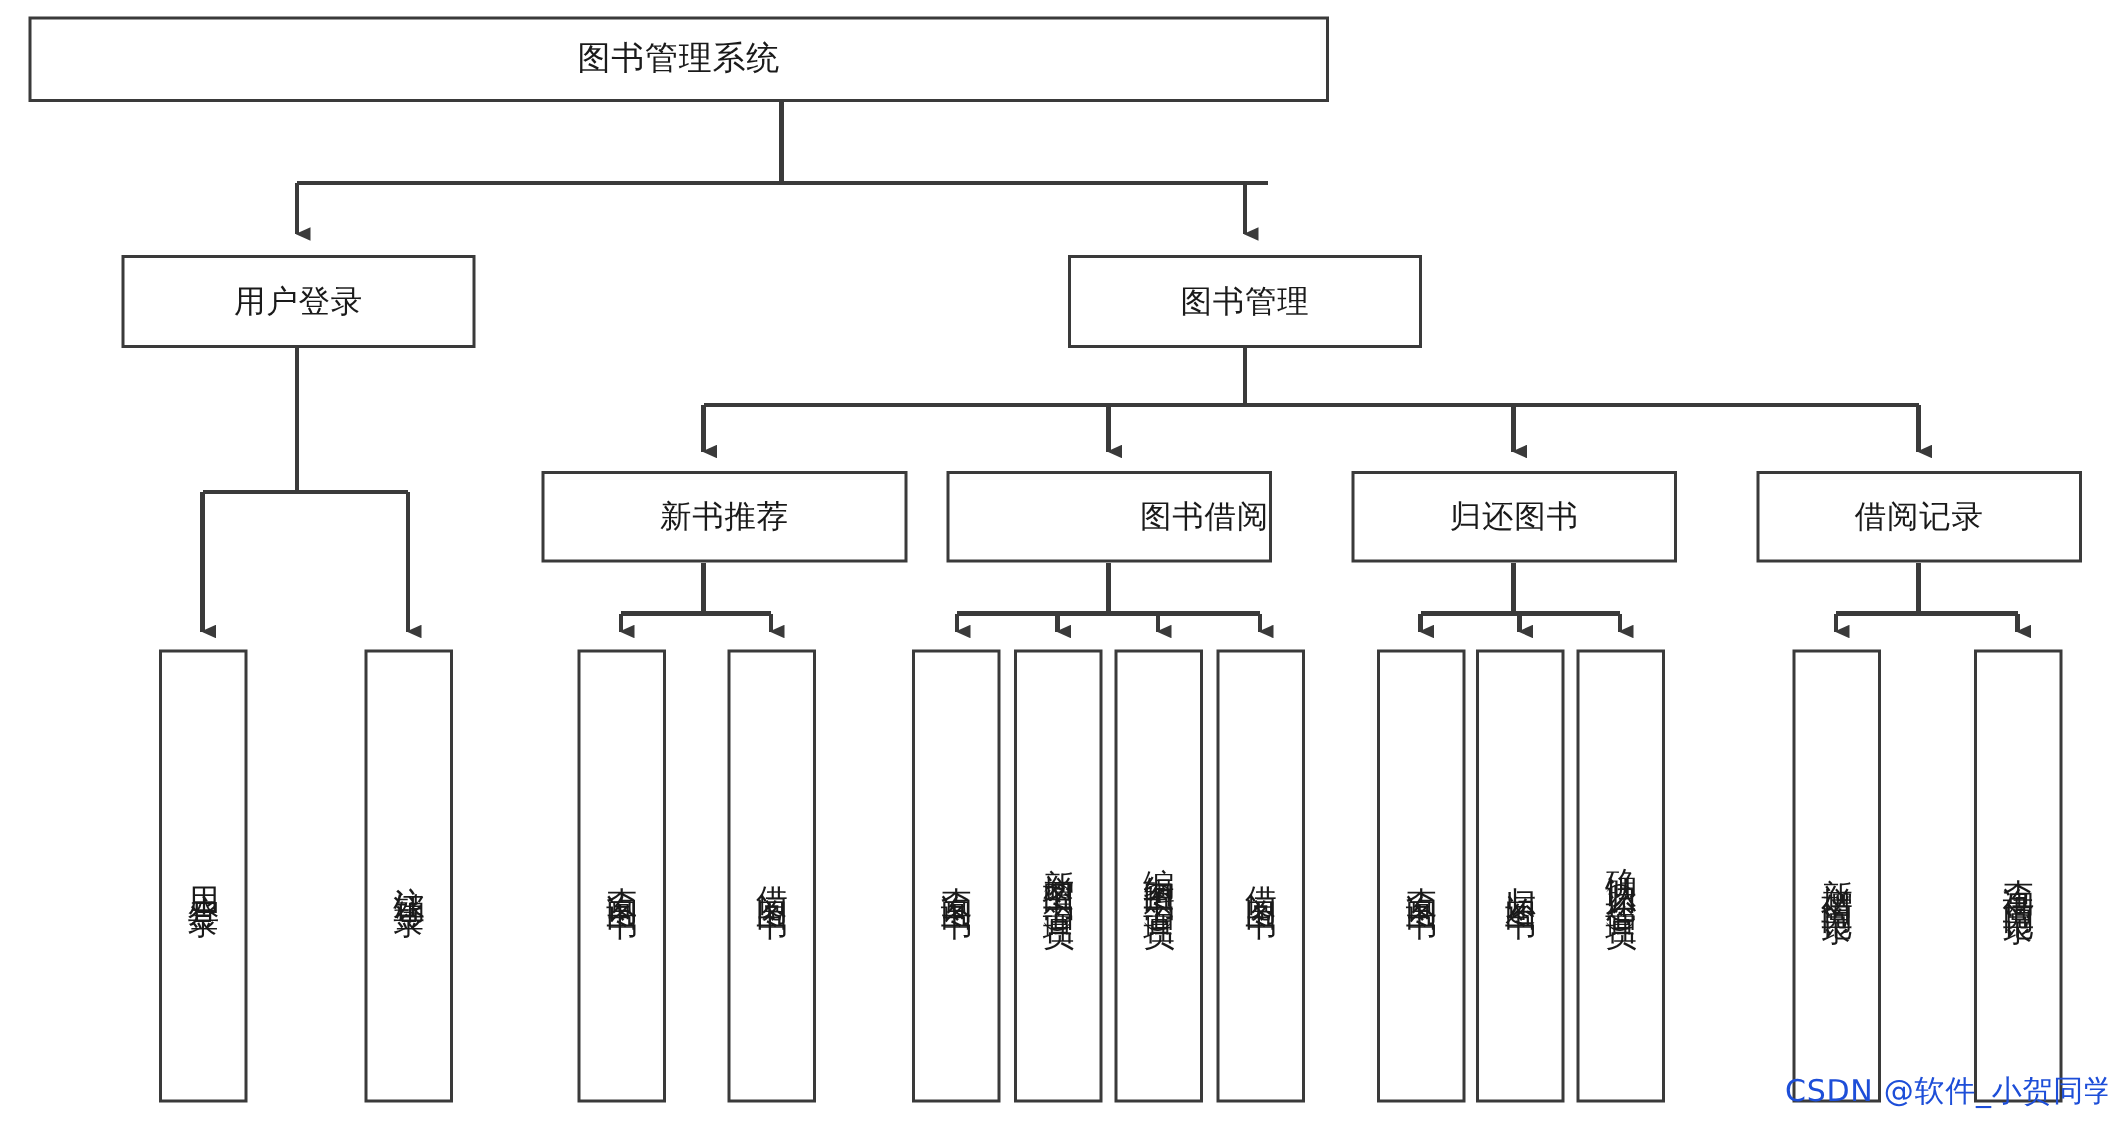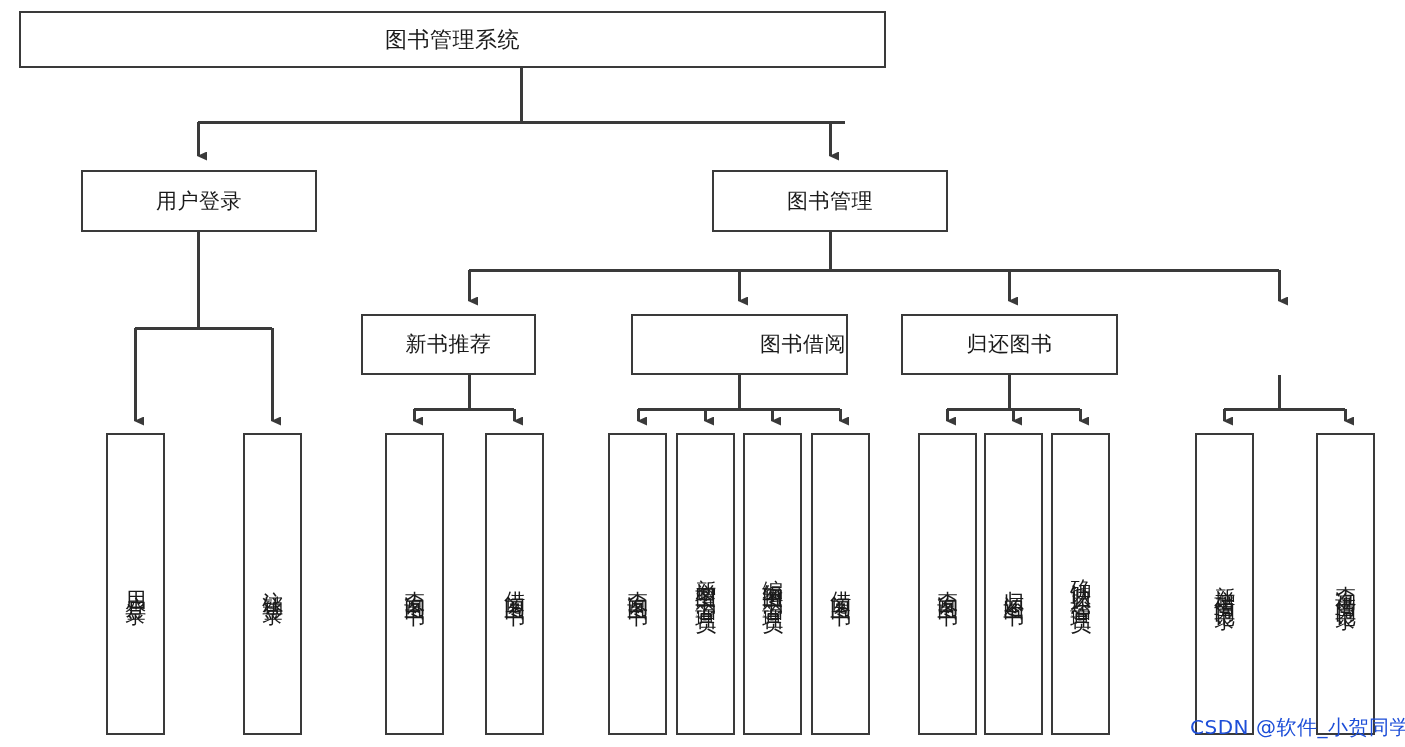--- a/index.html
+++ b/index.html
@@ -127,32 +127,35 @@
   </div>
 
   <div class="node-box" style="left:81px; top:170px; width:236px; height:62px;">
     <span class="node-label">用户登录</span>
   </div>
 
   <div class="node-box" style="left:712px; top:170px; width:236px; height:62px;">
     <span class="node-label">图书管理</span>
   </div>
 
-  <div class="node-box" style="left:361px; top:314px; width:175px; height:61px;">
+  <div class="node-box" style="left:361px; top:314px; width:244px; height:61px;">
     <span class="node-label">新书推荐</span>
   </div>
 
   <div class="node-box" style="left:631px; top:314px; width:217px; height:61px;justify-content:flex-end;">
     <span class="node-label">图书借阅</span>
   </div>
 
   <div class="node-box" style="left:901px; top:314px; width:217px; height:61px;">
     <span class="node-label">归还图书</span>
   </div>
 
+  <div class="node-box" style="left:1171px; top:314px; width:217px; height:61px;">
+    <span class="node-label">借阅记录</span>
+  </div>
 
   <div class="node-box vertical" style="left:106px; top:433px; width:59px; height:302px;">
     <span class="node-label">用户登录</span>
   </div>
 
   <div class="node-box vertical" style="left:243px; top:433px; width:59px; height:302px;">
     <span class="node-label">注销登录</span>
   </div>
 
   <div class="node-box vertical" style="left:385px; top:433px; width:59px; height:302px;">

